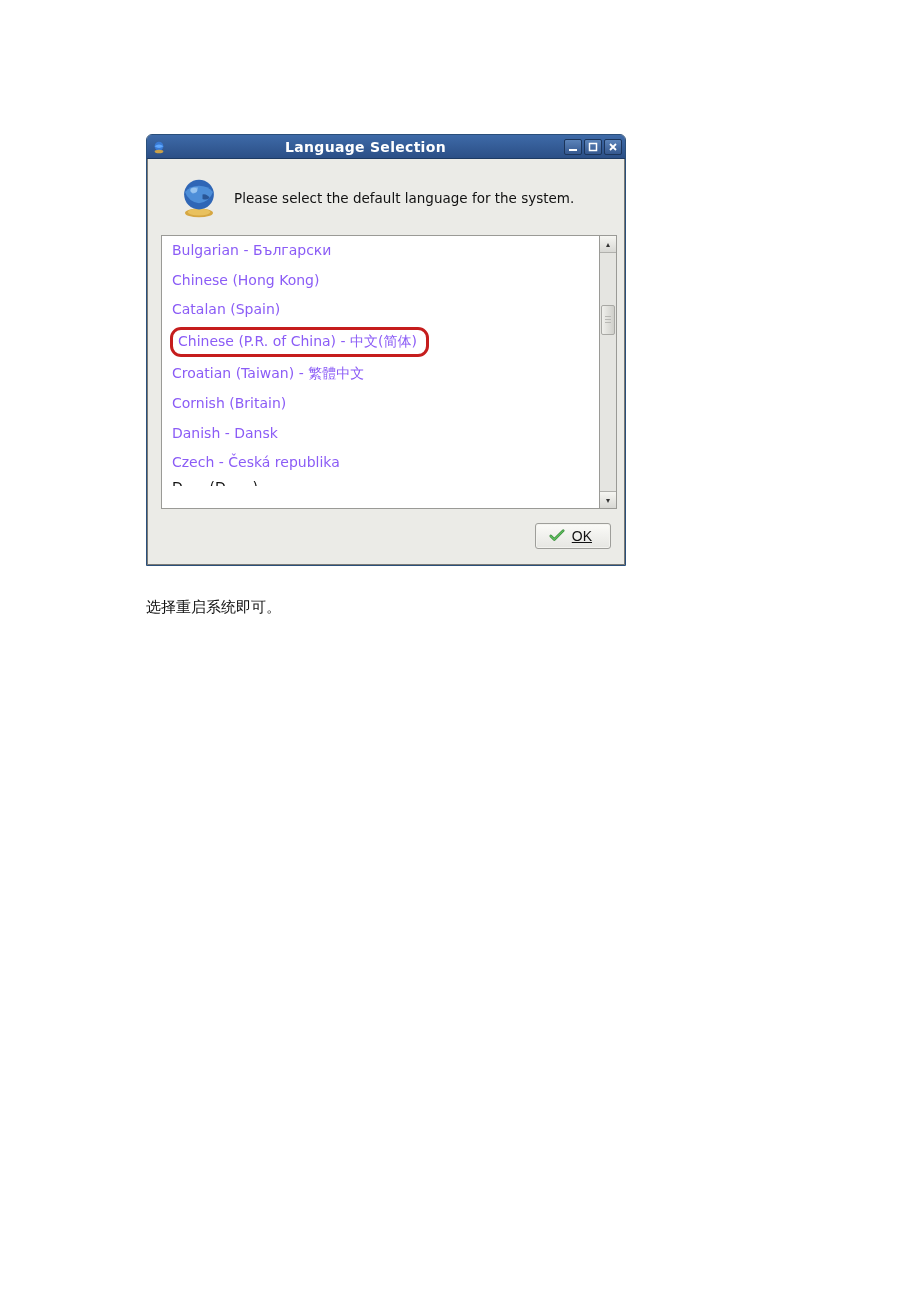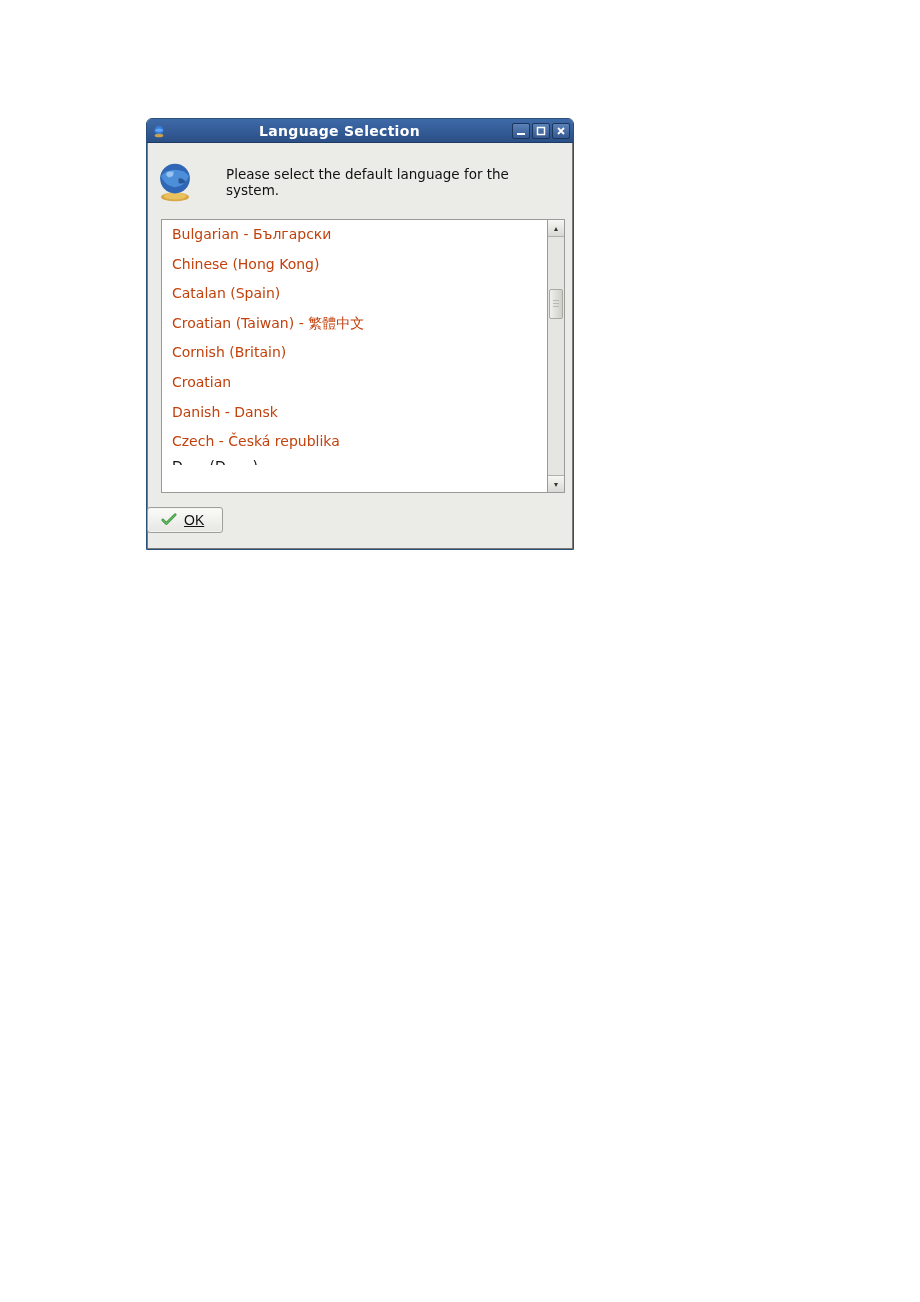--- a/index.html
+++ b/index.html
@@ -8,26 +8,27 @@
       width: 920px;
       height: 1302px;
       font-family: "DejaVu Sans", "Liberation Sans", Arial, sans-serif;
       font-size: 14px;
       color: #000;
     }
     .page {
       padding: 118px 0 0 146px;
     }
     .window {
-      width: 428px;
+      width: 480px;
       border: 1px solid #2a4f7a;
       border-radius: 6px 6px 0 0;
       background: #ebebe7;
       box-shadow: 0 0 0 1px #7a7a76 inset;
       overflow: hidden;
+      margin-top: 16px;
     }
     .titlebar {
       height: 24px;
       background: linear-gradient(to bottom, #3e6aa8 0%, #2b4f86 100%);
       display: flex;
       align-items: center;
       border-bottom: 1px solid #1d3a63;
       position: relative;
     }
     .titlebar .app-icon {
@@ -60,22 +61,22 @@
       display: flex;
       align-items: center;
       justify-content: center;
       color: #fff;
       font-size: 10px;
       cursor: pointer;
     }
     .header {
       display: flex;
       align-items: center;
-      padding: 18px 16px 16px 7px;
-      gap: 30px;
+      padding: 18px 16px 16px 31px;
+      gap: 14px;
     }
     .header .globe-icon {
       width: 42px;
       height: 42px;
       flex-shrink: 0;
     }
     .header .prompt {
       font-size: 13.5px;
       color: #111;
     }
@@ -134,21 +135,21 @@
       left: 3px;
       right: 3px;
       top: 10px;
       height: 1px;
       background: #b8b8b4;
       box-shadow: 0 3px 0 #b8b8b4, 0 6px 0 #b8b8b4;
     }
     .lang-item {
       padding: 5px 8px 5px 10px;
       font-size: 14px;
-      color: #c2410c;
+      color: #8b5cf6;
       white-space: nowrap;
       cursor: pointer;
       line-height: 1.4;
     }
     .lang-item.highlight-wrap {
       padding: 2px 6px 2px 8px;
     }
     .highlight {
       display: inline-block;
       border: 3px solid #c51d1d;
@@ -158,21 +159,21 @@
     .lang-item.cut {
       height: 8px;
       overflow: hidden;
       padding-top: 0;
       padding-bottom: 0;
       color: #111;
     }
     .footer {
       padding: 12px 14px 16px 0;
       display: flex;
-      justify-content: flex-start;
+      justify-content: flex-end;
     }
     .ok-btn {
       display: flex;
       align-items: center;
       gap: 6px;
       background: linear-gradient(to bottom, #fbfbf8, #e6e6e2);
       border: 1px solid #9e9e9a;
       border-radius: 3px;
       padding: 4px 18px 4px 12px;
       font-size: 14px;
@@ -235,23 +236,25 @@
         </svg>
       </div>
       <div class="prompt">Please select the default language for the system.</div>
     </div>
 
     <div class="list-wrap">
       <div class="listbox">
         <div class="lang-item">Bulgarian - Български</div>
         <div class="lang-item">Chinese (Hong Kong)</div>
         <div class="lang-item">Catalan (Spain)</div>
+        <div class="lang-item highlight-wrap">
+          <span class="highlight">Chinese (P.R. of China) - 中文(简体)</span>
+        </div>
         <div class="lang-item">Croatian (Taiwan) - 繁體中文</div>
         <div class="lang-item">Cornish (Britain)</div>
-        <div class="lang-item">Croatian</div>
         <div class="lang-item">Danish - Dansk</div>
         <div class="lang-item">Czech - Česká republika</div>
         <div class="lang-item cut">D&nbsp;&nbsp;&nbsp;&nbsp;&nbsp;&nbsp;(D&nbsp;&nbsp;&nbsp;&nbsp;&nbsp;&nbsp;)</div>
       </div>
       <div class="scrollbar">
         <div class="sb-btn up">▴</div>
         <div class="sb-track">
           <div class="sb-thumb"></div>
         </div>
         <div class="sb-btn down">▾</div>
@@ -263,13 +266,14 @@
         <svg viewBox="0 0 20 18">
           <path d="M3 9 L7 13 L17 3" fill="none" stroke="#3a8a3a" stroke-width="3" stroke-linecap="round" stroke-linejoin="round"></path>
           <path d="M3 9 L7 13 L17 3" fill="none" stroke="#5fc25f" stroke-width="1.4" stroke-linecap="round" stroke-linejoin="round"></path>
         </svg>
         <span class="ok-text">OK</span>
       </button>
     </div>
 
   </div>
 
+  <div class="caption">选择重启系统即可。</div>
 </div>
 
 </body></html>

